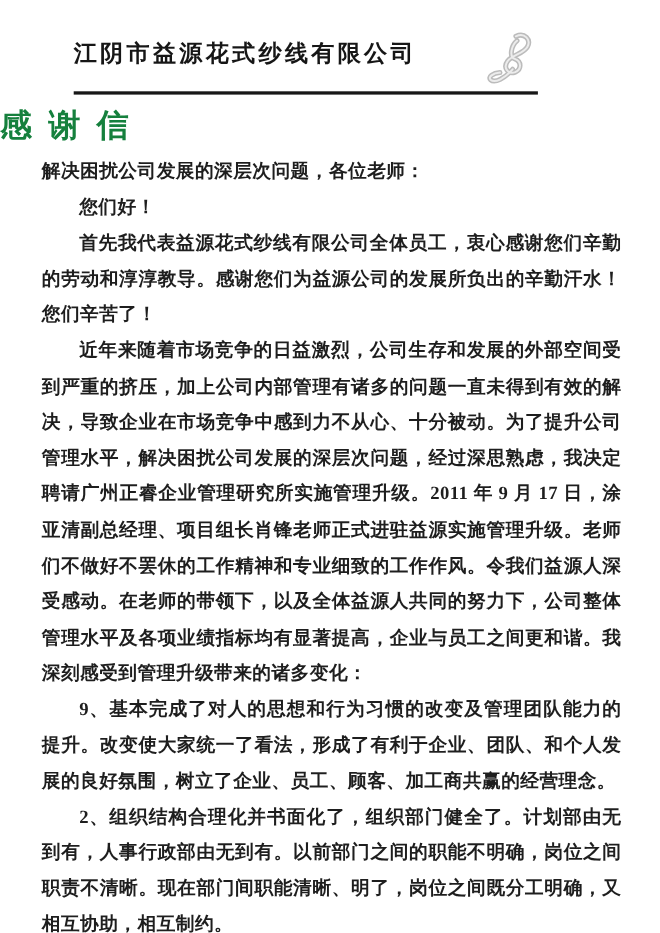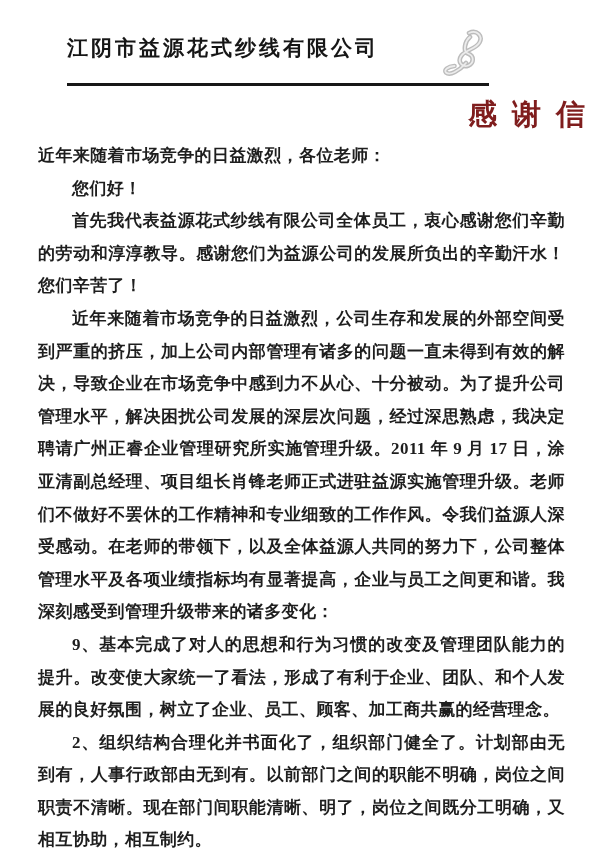--- a/index.html
+++ b/index.html
@@ -38,25 +38,25 @@
   .logo {
     position: absolute;
     left: 441px;
     top: 28px;
     width: 48px;
     height: 52px;
   }
   
   .letter-title {
     margin: 9px 0 0 0;
-    text-align: right;
+    text-align: left;
     font-size: 29px;
     font-weight: bold;
     letter-spacing: 15px;
-    color: #7f1d1d;
+    color: #15803d;
   }
   
   .letter-body {
     margin: 5px 35px 0 38px;
     font-size: 17px;
     font-weight: bold;
     line-height: 32.6px;
     letter-spacing: 0.4px;
     text-align: justify;
     color: #1e1e1e;
@@ -88,21 +88,21 @@
   </div>
 
   <div class="letterhead">
     <div class="company-name">江阴市益源花式纱线有限公司</div>
     <div class="letterhead-divider"></div>
   </div>
 
   <h1 class="letter-title">感谢信</h1>
 
   <div class="letter-body">
-    <p class="salutation">近年来随着市场竞争的日益激烈，各位老师：</p>
+    <p class="salutation">解决困扰公司发展的深层次问题，各位老师：</p>
 
       <p class="para">您们好！</p>
 
       <p class="para">首先我代表益源花式纱线有限公司全体员工，衷心感谢您们辛勤的劳动和淳淳教导。感谢您们为益源公司的发展所负出的辛勤汗水！您们辛苦了！</p>
 
       <p class="para">近年来随着市场竞争的日益激烈，公司生存和发展的外部空间受到严重的挤压，加上公司内部管理有诸多的问题一直未得到有效的解决，导致企业在市场竞争中感到力不从心、十分被动。为了提升公司管理水平，解决困扰公司发展的深层次问题，经过深思熟虑，我决定聘请广州正睿企业管理研究所实施管理升级。2011 年 9 月 17 日，涂亚清副总经理、项目组长肖锋老师正式进驻益源实施管理升级。老师们不做好不罢休的工作精神和专业细致的工作作风。令我们益源人深受感动。在老师的带领下，以及全体益源人共同的努力下，公司整体管理水平及各项业绩指标均有显著提高，企业与员工之间更和谐。我深刻感受到管理升级带来的诸多变化：</p>
 
       <p class="para">9、基本完成了对人的思想和行为习惯的改变及管理团队能力的提升。改变使大家统一了看法，形成了有利于企业、团队、和个人发展的良好氛围，树立了企业、员工、顾客、加工商共赢的经营理念。</p>
 
       <p class="para">2、组织结构合理化并书面化了，组织部门健全了。计划部由无到有，人事行政部由无到有。以前部门之间的职能不明确，岗位之间职责不清晰。现在部门间职能清晰、明了，岗位之间既分工明确，又相互协助，相互制约。</p>

